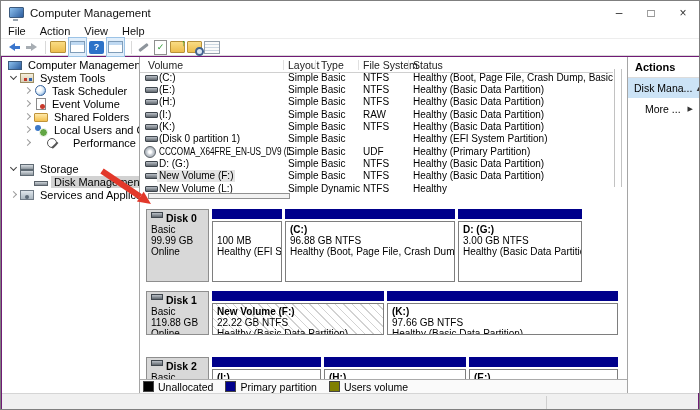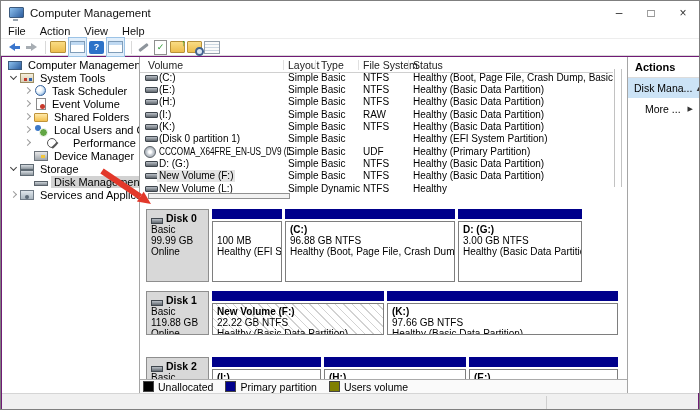--- a/index.html
+++ b/index.html
@@ -82,21 +82,21 @@
   .vi-disk{left:5px;top:3px;width:11px;height:4px;background:linear-gradient(#b9bfc6,#61686f);border:1px solid #3f464d;border-radius:1px;}
   .vi-cd{left:4px;top:0px;width:10px;height:10px;border-radius:50%;background:radial-gradient(circle,#fff 18%,#c7cdd4 45%,#8d949c 100%);border:1px solid #5c636a;}
   .hscroll{position:absolute;left:0;top:135px;width:473px;height:7px;}
   .hthumb{position:absolute;left:8px;top:1px;width:140px;height:4px;border:1px solid #909090;background:#f2f2f2;}
   .vtrack{position:absolute;left:474px;width:6px;border-left:1px solid #c2c2c2;border-right:1px solid #c2c2c2;}
 
   
   .diskarea{position:absolute;left:0;top:142px;width:487px;height:180px;overflow:hidden;background:#fff;}
   .drow{position:absolute;left:0;right:0;}
   .dlabel{position:absolute;left:6px;top:0;bottom:0;width:63px;background:#d8d8d8;border:1px solid #8e8e8e;box-sizing:border-box;padding:2px 0 0 4px;overflow:hidden;}
-  .dname{display:flex;align-items:flex-end;font-weight:bold;font-size:10.5px;height:12px;}
+  .dname{display:flex;align-items:flex-start;font-weight:bold;font-size:10.5px;height:12px;}
   .dicon{width:10px;height:4px;background:linear-gradient(#b9bfc6,#61686f);border:1px solid #3f464d;margin-right:3px;flex:none;}
   .dline{font-size:10px;line-height:11px;white-space:nowrap;}
   .part{position:absolute;top:0;bottom:0;}
   .band{height:10px;background:#00008b;}
   .pbody{position:absolute;left:0;right:0;top:12px;bottom:0;background:#fff;border:1px solid #7e7e7e;box-sizing:border-box;padding:2px 0 0 4px;overflow:hidden;}
   .pbody.hatched{background:repeating-linear-gradient(45deg,#fff 0px,#fff 5px,#d2d2d2 5px,#d2d2d2 6px);}
   .pline{height:11px;line-height:11px;font-size:10px;white-space:nowrap;}
   .pline.b{font-weight:bold;}
 
   
@@ -198,25 +198,20 @@
       </div>
     <div class="trow lvl2" style="top:66px">
         <span class="chev col"></span>
         <span class="ti i-users"></span>
         <span class="tlabel">Local Users and Groups</span>
       </div>
     <div class="trow lvl2" style="top:79px">
         <span class="chev col"></span>
         <span class="ti i-perf"></span>
         <span class="tlabel">Performance</span>
-      </div>
-    <div class="trow lvl2" style="top:92px">
-        <span class="chev"></span>
-        <span class="ti i-devmgr"></span>
-        <span class="tlabel">Device Manager</span>
       </div>
     <div class="trow lvl1" style="top:105px">
         <span class="chev exp"></span>
         <span class="ti i-storage"></span>
         <span class="tlabel">Storage</span>
       </div>
     <div class="trow lvl2" style="top:118px">
         <span class="chev"></span>
         <span class="ti i-diskm"></span>
         <span class="tlabel sel">Disk Management</span>

